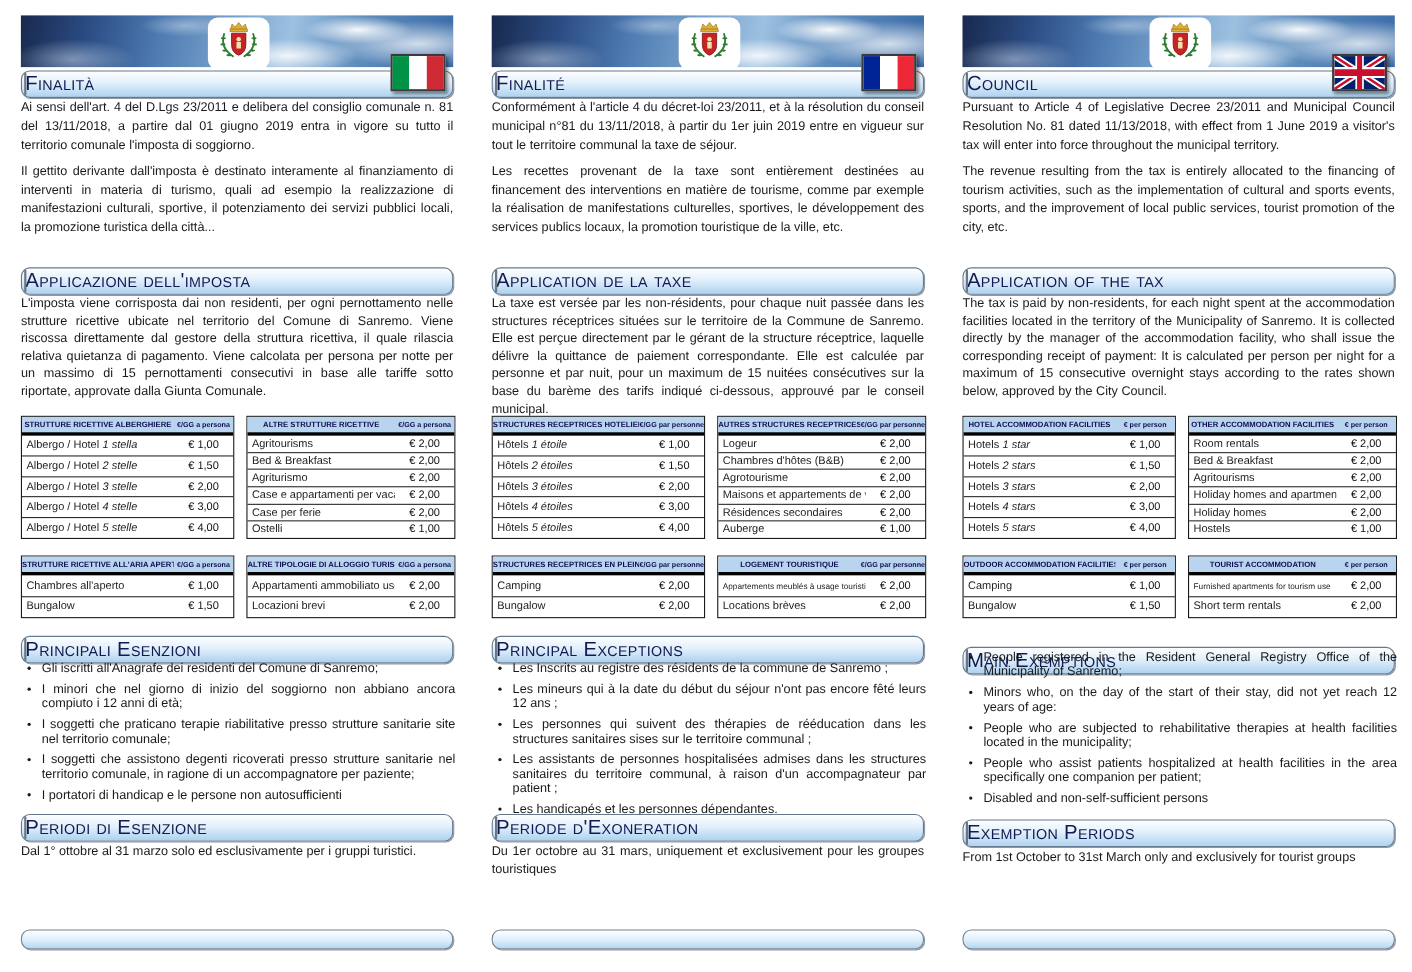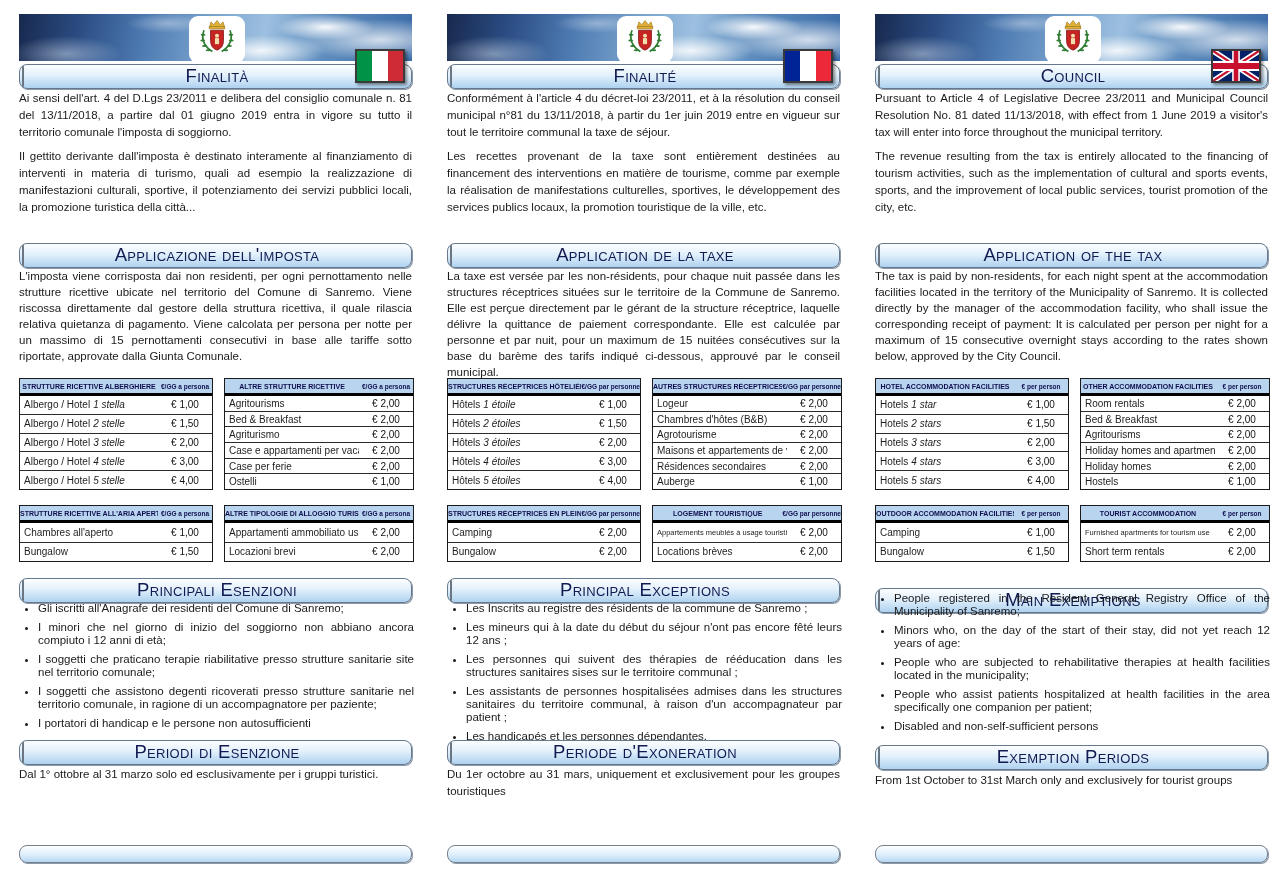--- a/index.html
+++ b/index.html
@@ -25,21 +25,21 @@
   .flag i{flex:1;display:block;}
   .flag svg{width:100%;height:100%;display:block;}
 
   
   .h-bar{position:absolute;left:19px;right:16px;height:23px;border:1px solid #66788c;
     border-radius:8px;background:linear-gradient(#fdfeff 0%,#e2f0fb 45%,#aed2f0 100%);
     box-shadow:1px 1px 0 #8b99a8;}
   .h-bar::before{content:'';position:absolute;left:2px;top:1px;bottom:1px;width:2px;
     background:#6b7683;border-radius:2px;}
   .h-text{display:block;padding-left:3px;line-height:22px;font-size:18.5px;
-    font-variant:small-caps;letter-spacing:.3px;color:#121a52;white-space:nowrap;text-align:center;}
+    font-variant:small-caps;letter-spacing:.3px;color:#121a52;white-space:nowrap;}
   .hb1{top:64px}.hb2{top:243px}.hb3{top:578px}.hb4{top:740px}
   .col2 .hb3{top:588px}.col2 .hb4{top:745px}
 
   .body{position:absolute;left:19px;right:16px;margin:0;font-size:11.5px;line-height:17px;
     color:#1a1a1a;text-align:justify;}
   .p1{top:90px}.p2{top:148px}.p3{top:268px;line-height:16px}.p4{top:766px}
   .col2 .p4{top:772px}
 
   
   .rate-table{position:absolute;border:1px solid #1a1a1a;background:#fff;

